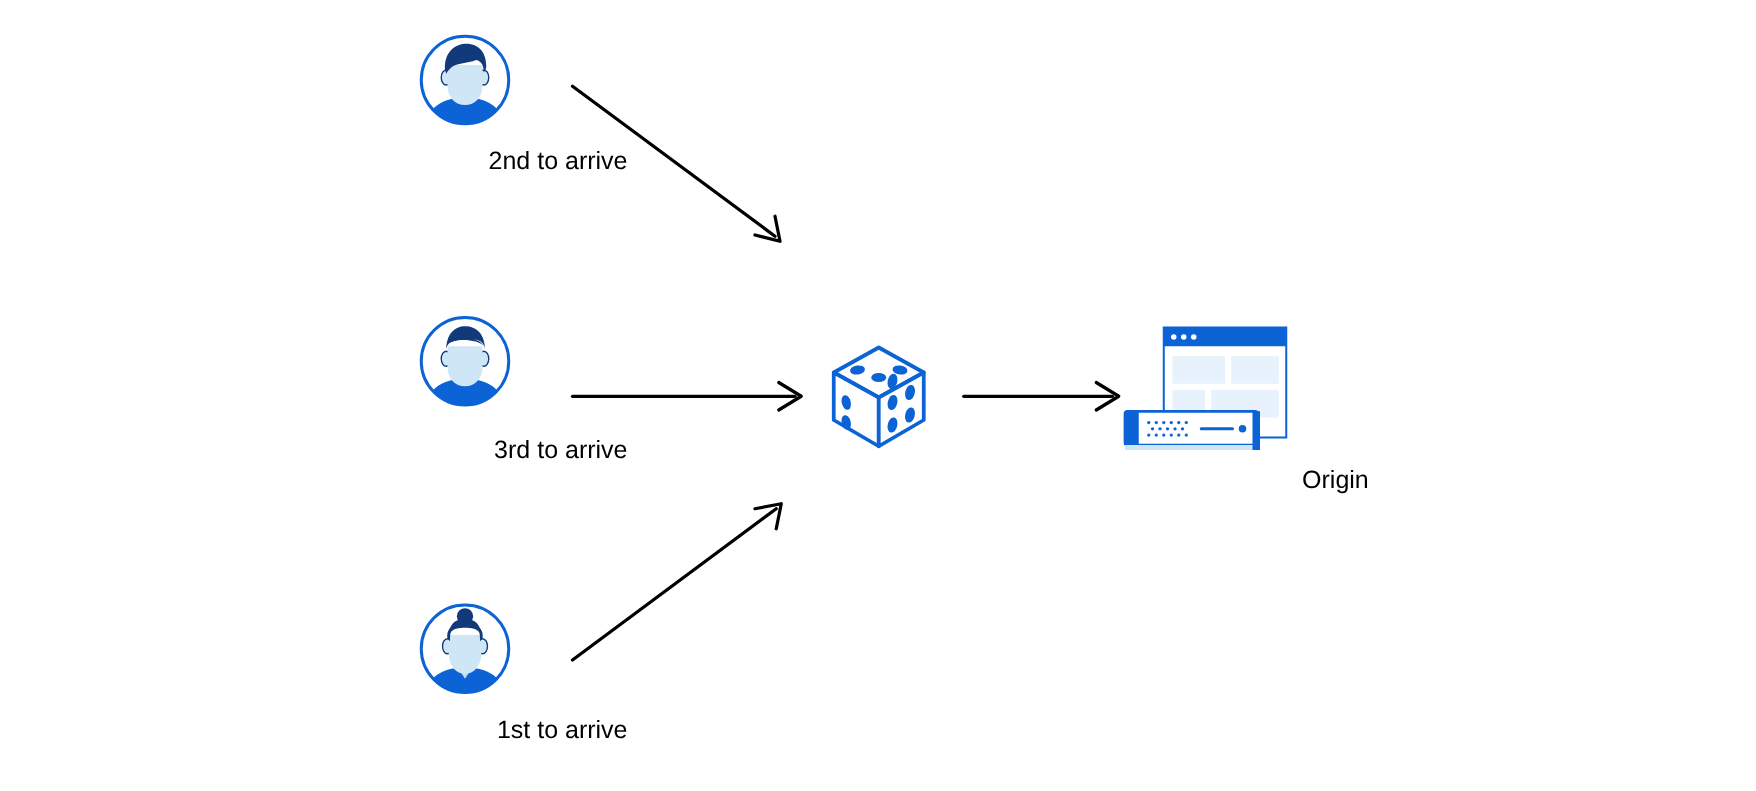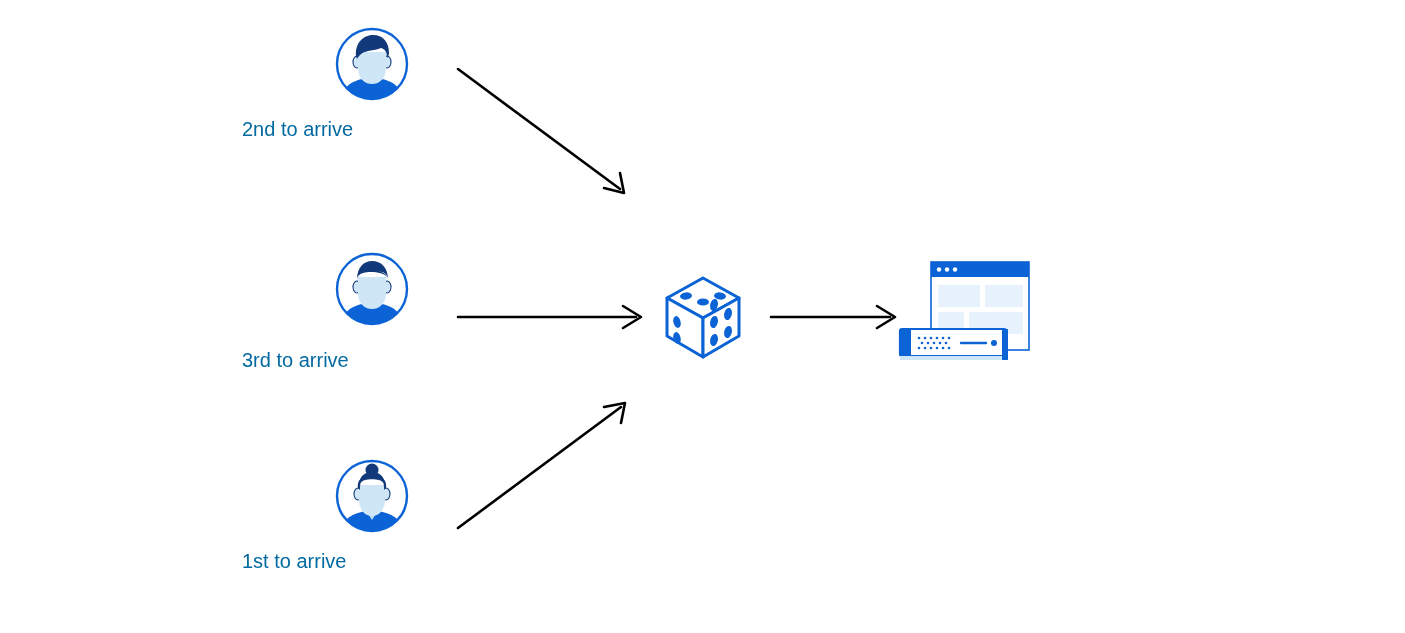--- a/index.html
+++ b/index.html
@@ -21,24 +21,24 @@
   .node {
     position: absolute;
   }
   .avatar {
     width: 76px;
     height: 76px;
   }
   .node-label {
     position: absolute;
     width: 260px;
-    text-align: left;
+    text-align: right;
     font-size: 20px;
     line-height: 26px;
-    color: #0369a1;
+    color: #000000;
     font-family: "Liberation Sans", sans-serif;
     white-space: nowrap;
   }
   .arrow-layer {
     position: absolute;
     left: 0;
     top: 0;
     width: 1405px;
     height: 633px;
     pointer-events: none;
@@ -125,21 +125,21 @@
 
         <path d="M23 29 C23 16 30 10 38 10 C47 10 54 16 54 29 C54 26 52 22 48 21
                  C44 20 32 20 28 22 C25 23 23 26 23 29 Z" fill="#123a7a"></path>
         <path d="M24 25 C27 17 49 17 53 26 C49 20 28 19 24 25 Z" fill="#123a7a"></path>
       </g>
       <circle cx="38" cy="38" r="35" fill="none" stroke="#0b63d6" stroke-width="2.4"></circle>
     </svg>
     <div class="node-label" style="left:-92px; top:96px;">3rd to arrive</div>
   </div>
 
-  <div class="node" style="left:334px; top:458px;">
+  <div class="node" style="left:334px; top:481px;">
     <svg class="avatar" viewBox="0 0 76 76" xmlns="http://www.w3.org/2000/svg">
       <defs>
         <clipPath id="clipC">
             <circle cx="38" cy="38" r="35"></circle>
           </clipPath>
       </defs>
       <circle cx="38" cy="38" r="35" fill="#ffffff"></circle>
       <g clip-path="url(#clipC)">
 
         <path d="M38 53 C16 53 6 64 4 80 L72 80 C70 64 60 53 38 53 Z" fill="#0b63d6"></path>
@@ -224,15 +224,16 @@
           <circle cx="38" cy="90" r="1.3"></circle>
             <circle cx="44" cy="90" r="1.3"></circle>
           <circle cx="50" cy="90" r="1.3"></circle>
             <circle cx="56" cy="90" r="1.3"></circle>
         </g>
 
         <line x1="68" y1="85" x2="93" y2="85" stroke="#0b63d6" stroke-width="2.4" stroke-linecap="round"></line>
         <circle cx="101" cy="85" r="3" fill="#0b63d6"></circle>
       </g>
     </svg>
+    <div class="node-label" style="left:-58px; top:113px;">Origin</div>
   </div>
 
 </div>
 
 </body></html>

